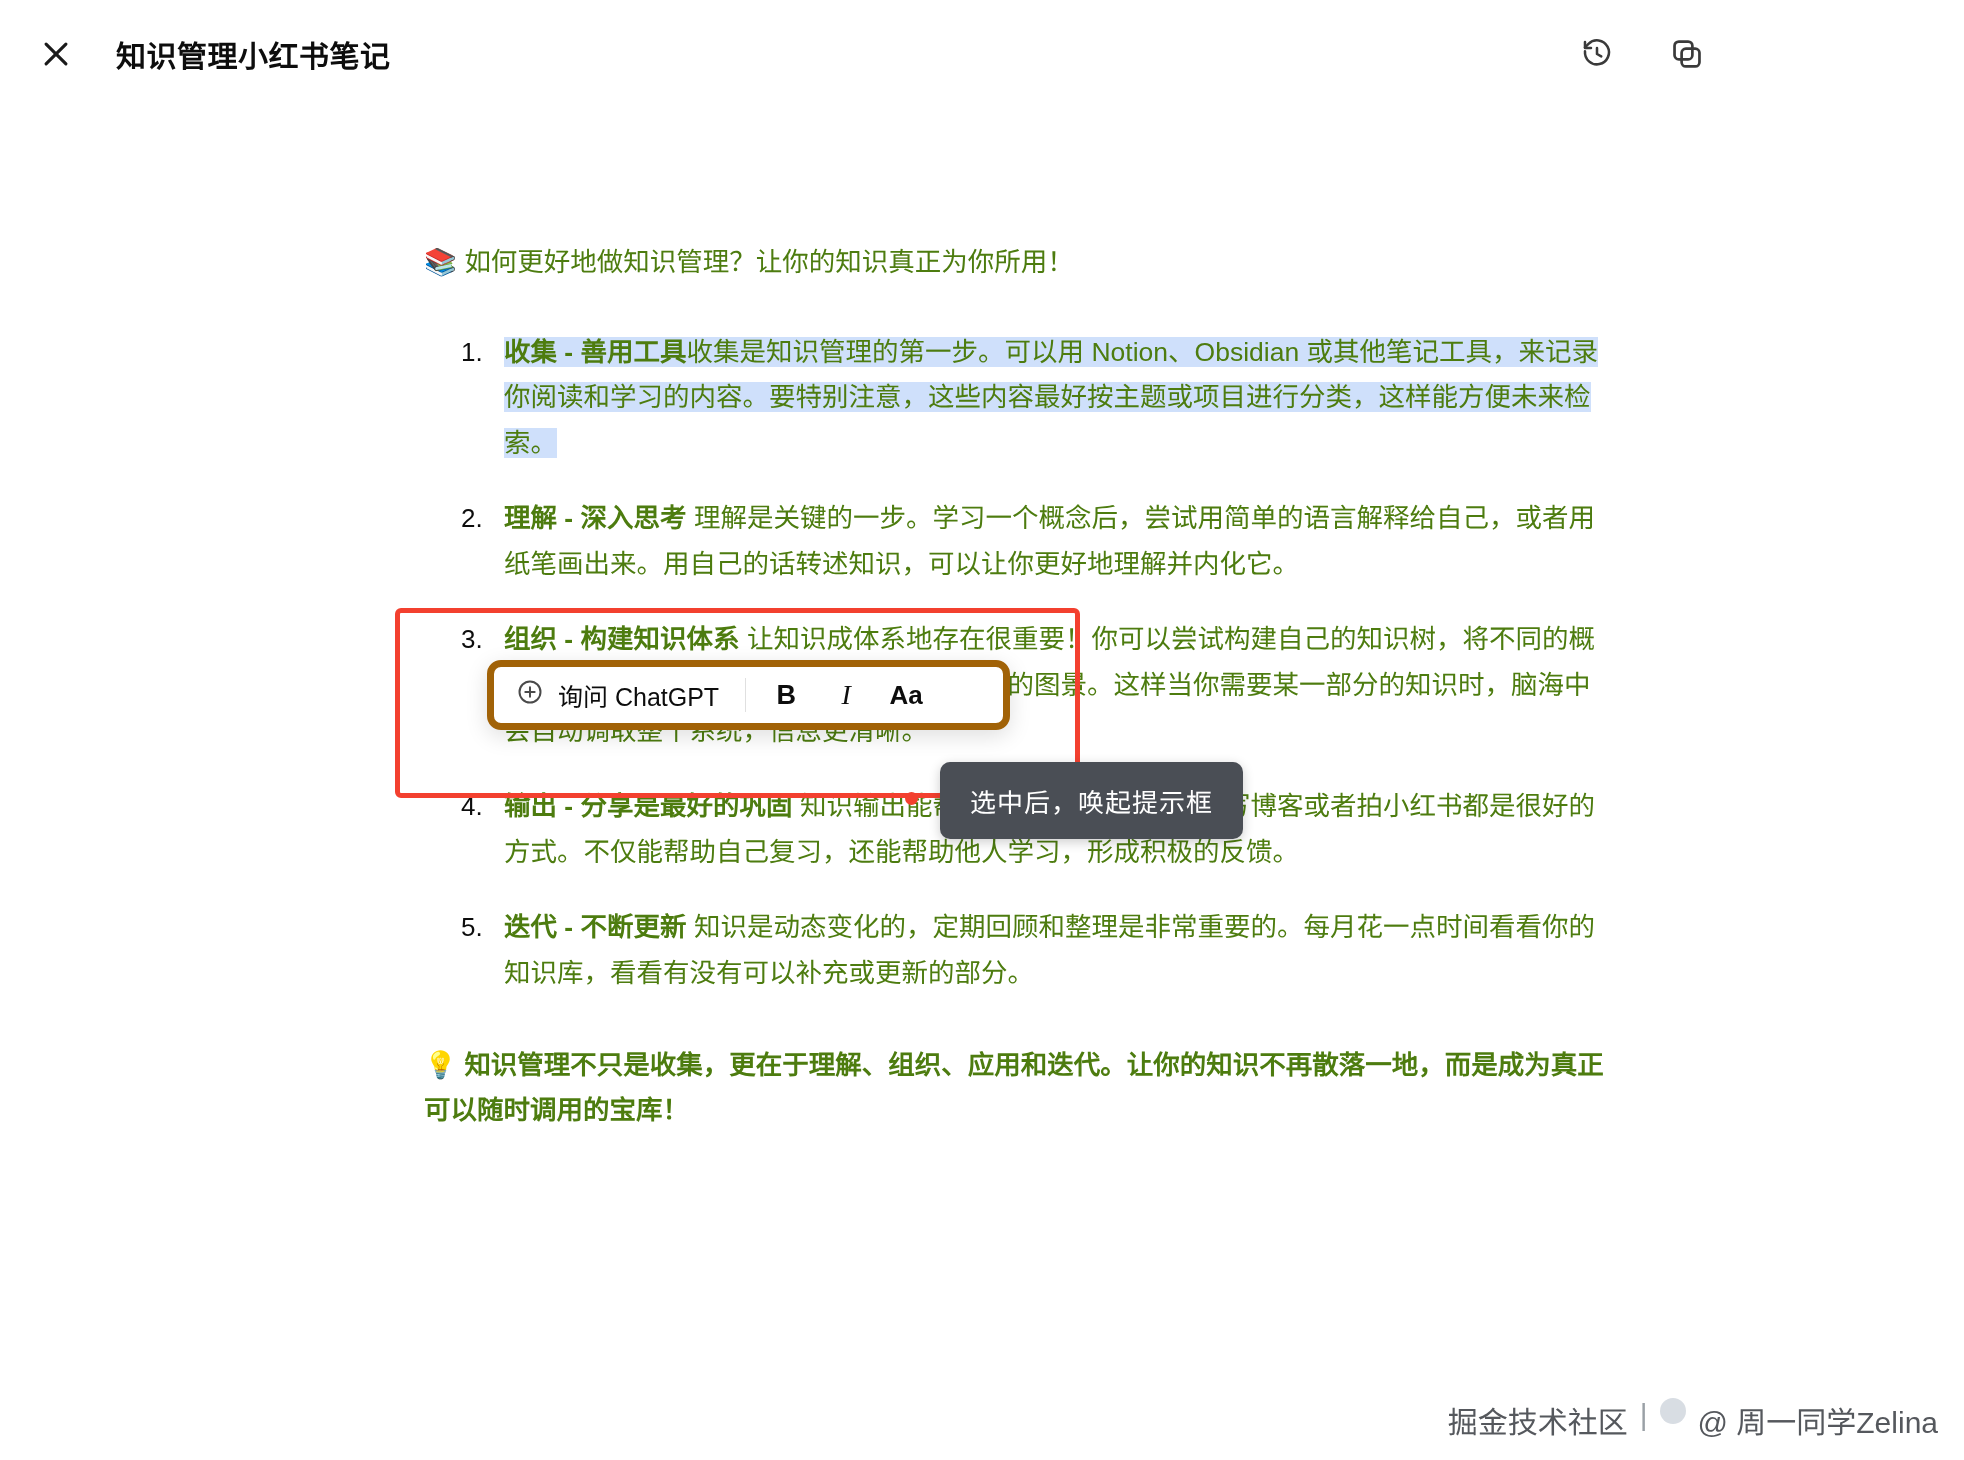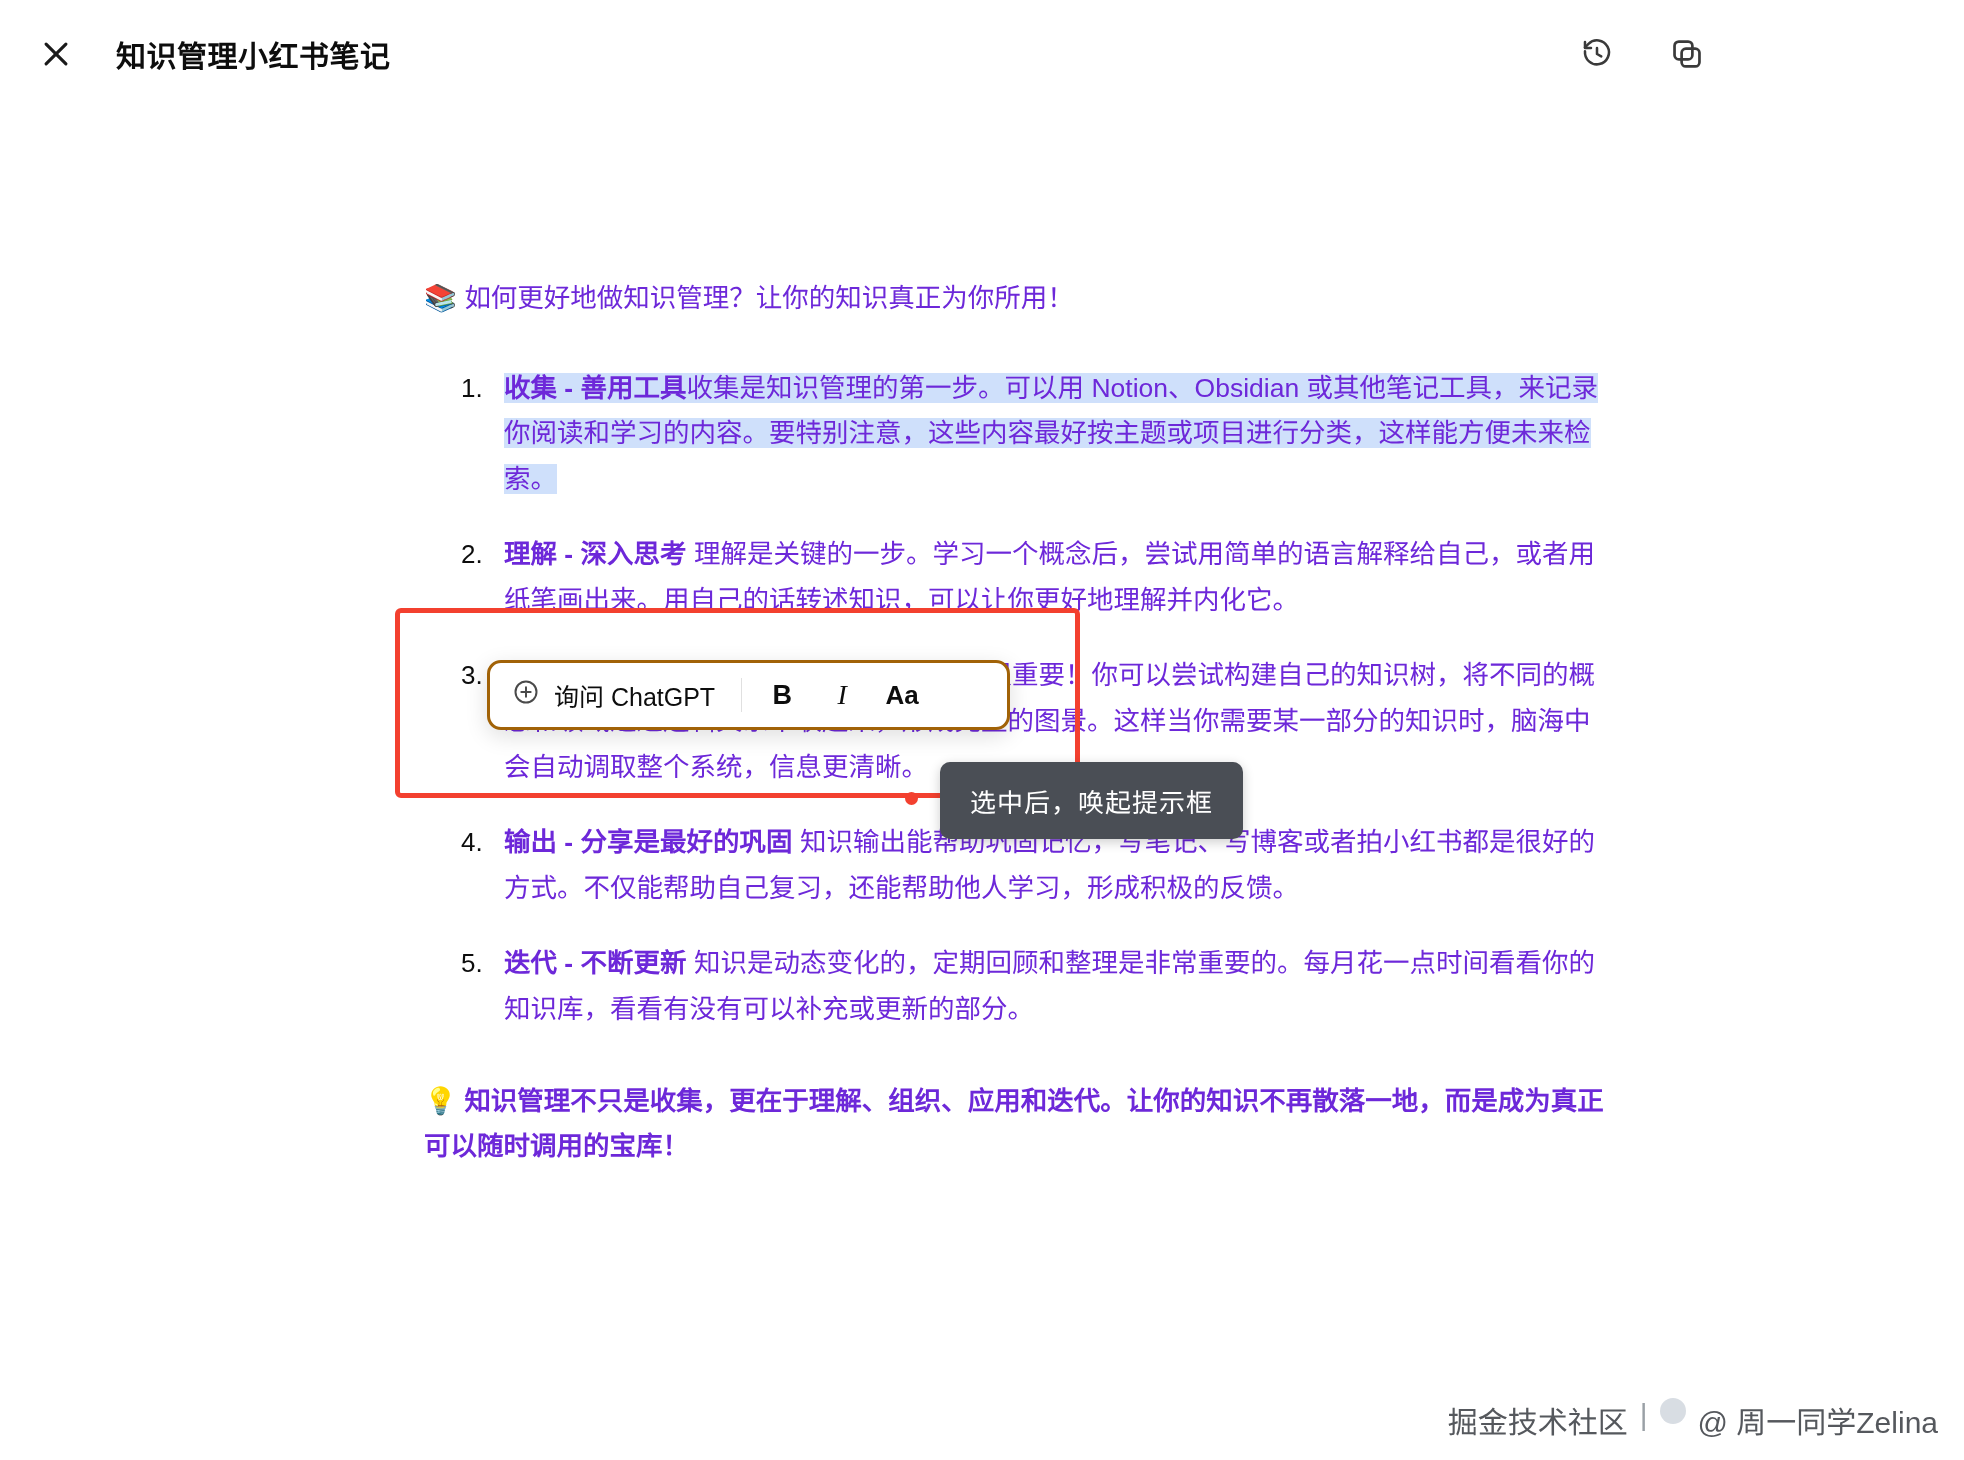--- a/index.html
+++ b/index.html
@@ -63,22 +63,21 @@
   }
 
   
   .doc {
     position: absolute;
     top: 240px;
     left: 424px;
     width: 1180px;
     font-size: 26.5px;
     line-height: 1.72;
-    color: #6d28d9;
-    margin-top: 36px;
+    color: #4d7c0f;
   }
   .para {
     margin: 0 0 44px 0;
   }
   .para.lead {
     margin-bottom: 42px;
   }
   ol.steps {
     margin: 0;
     padding: 0 0 0 66px;
@@ -103,21 +102,21 @@
   }
 
   
   .fmt-toolbar {
     position: absolute;
     top: 660px;
     left: 487px;
     width: 523px;
     height: 70px;
     background: #ffffff;
-    border: 3px solid #a16207;
+    border: 7px solid #a16207;
     border-radius: 14px;
     box-shadow: 0 6px 22px rgba(0,0,0,0.13);
     display: flex;
     align-items: center;
     box-sizing: border-box;
     padding: 0 10px 0 18px;
     z-index: 25;
   }
   .fmt-ask {
     display: flex;

